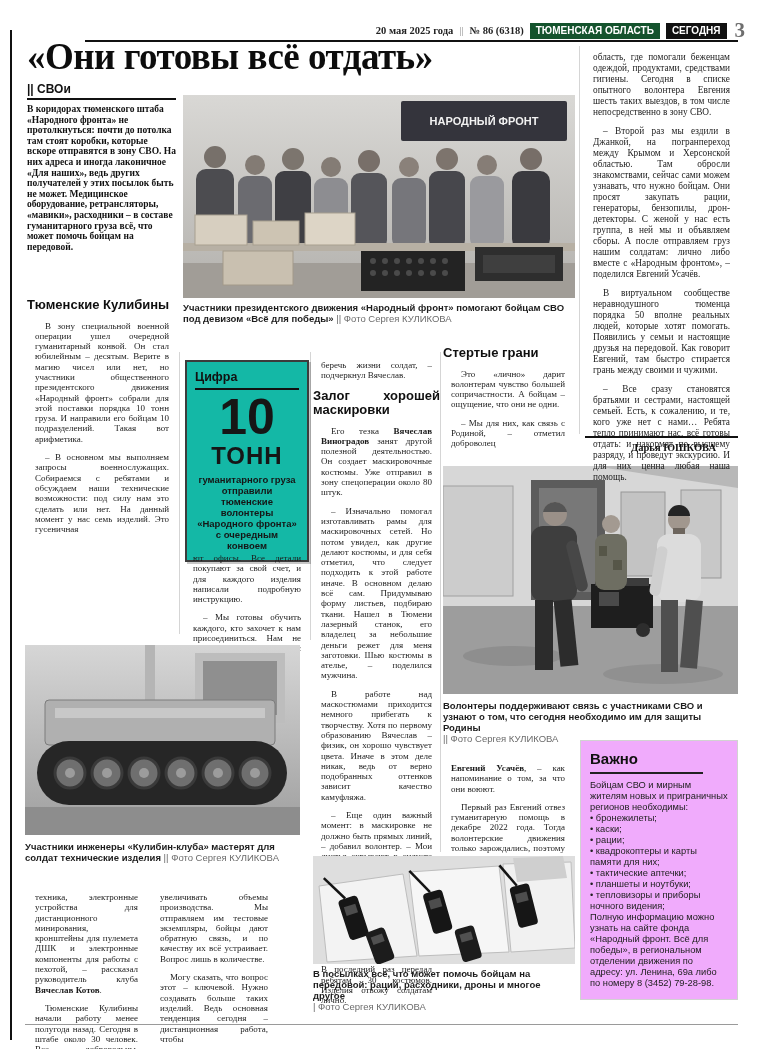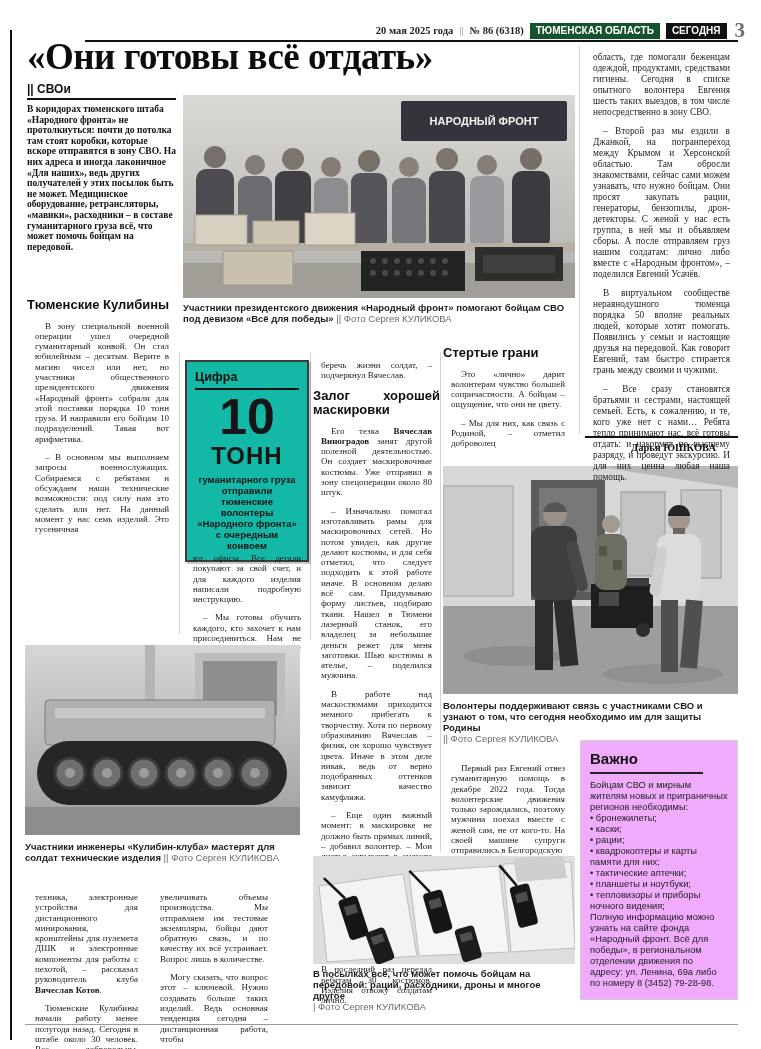--- a/index.html
+++ b/index.html
@@ -217,21 +217,21 @@
   <p class="noind">беречь жизни солдат, – подчеркнул Вячеслав.</p>
   <h2 class="col-heading" style="margin-top:6px;">Залог хорошей маскировки</h2>
   <p><span>Его тезка </span><b class="iname">Вячеслав Виноградов</b><span> занят другой полезной деятельностью. Он создает маскировочные костюмы. Уже отправил в зону спецоперации около 80 штук.</span></p>
   <p>– Изначально помогал изготавливать рамы для маскировочных сетей. Но потом увидел, как другие делают костюмы, и для себя отметил, что следует подходить к этой работе иначе. В основном делаю всё сам. Придумываю форму листьев, подбираю ткани. Нашел в Тюмени лазерный станок, его владелец за небольшие деньги режет для меня заготовки. Шью костюмы в ателье, – поделился мужчина.</p>
   <p>В работе над маскостюмами приходится немного прибегать к творчеству. Хотя по первому образованию Вячеслав – физик, он хорошо чувствует цвета. Иначе в этом деле никак, ведь от верно подобранных оттенков зависит качество камуфляжа.</p>
   <p>– Еще один важный момент: в маскировке не должно быть прямых линий, – добавил волонтер. – Мои листья скрывают в силуэте все подобные линии. Ткани подбираю по цвету, подходящему под конкретную местность. Сейчас у меня около пяти вариантов костюмов: они постоянно меняются, улучшаются. Как и все, получаю от бойцов благодарности и пожелания. В последний раз передал ребятам 30 костюмов. Изделия отвожу солдатам лично.</p>
 </div>
 
 <div class="abs bodytxt" style="left:443px;top:346px;width:130px;">
   <h2 class="col-heading">Стертые грани</h2>
-  <p>Это «лично» дарит волонтерам чувство большей сопричастности. А бойцам – ощущение, что они не цвету.</p>
+  <p>Это «лично» дарит волонтерам чувство большей сопричастности. А бойцам – ощущение, что они не одни.</p>
   <p>– Мы для них, как связь с Родиной, – отметил доброволец</p>
 </div>
 
 <svg class="abs photo" style="left:443px;top:466px;" width="295" height="228" viewBox="0 0 295 228">
   <rect width="295" height="228" fill="#d7d7d7"></rect>
   <polygon points="150,0 295,22 295,0" fill="#b8b8b8"></polygon>
   <rect x="88" y="14" width="74" height="120" fill="#5c5c5c"></rect>
   <rect x="96" y="22" width="58" height="104" fill="#787878"></rect>
   <rect x="178" y="26" width="44" height="84" fill="#c3c3c3" stroke="#979797"></rect>
   <rect x="238" y="24" width="40" height="88" fill="#c8c8c8" stroke="#979797"></rect>
@@ -272,20 +272,21 @@
     <rect x="240" y="134" width="17" height="68" fill="#4f4f4f" transform="rotate(5 248 168)"></rect>
     <rect x="210" y="80" width="11" height="50" rx="5" fill="#cfcfcf" transform="rotate(10 215 105)"></rect>
   </g>
 </svg>
 <div class="abs caption" style="left:443px;top:700px;width:292px;">
   <span>Волонтеры поддерживают связь с участниками СВО и узнают о том, что сегодня необходимо им для защиты Родины</span><br>
   <span class="credit">|| Фото Сергея КУЛИКОВА</span>
 </div>
 
 <div class="abs bodytxt" style="left:443px;top:755px;width:130px;">
+  <p class="noind"><b class="iname">Евгений Усачёв</b><span>, – как напоминание о том, за что они воюют.</span></p>
   <p>Первый раз Евгений отвез гуманитарную помощь в декабре 2022 года. Тогда волонтерские движения только зарождались, поэтому мужчина поехал вместе с женой сам, не от кого-то. На своей машине супруги отправились в Белгородскую</p>
 </div>
 
 <svg class="abs photo" style="left:313px;top:856px;" width="262" height="108" viewBox="0 0 262 108">
   <rect width="262" height="108" fill="#dedede"></rect>
   <polygon points="6,30 90,18 104,100 14,106" fill="#f3f3f3" stroke="#bdbdbd"></polygon>
   <polygon points="96,16 186,10 196,96 106,100" fill="#f6f6f6" stroke="#bdbdbd"></polygon>
   <polygon points="190,8 258,6 262,92 198,96" fill="#f1f1f1" stroke="#bdbdbd"></polygon>
   <polygon points="200,2 250,0 254,22 204,26" fill="#cfcfcf"></polygon>
   <g>

